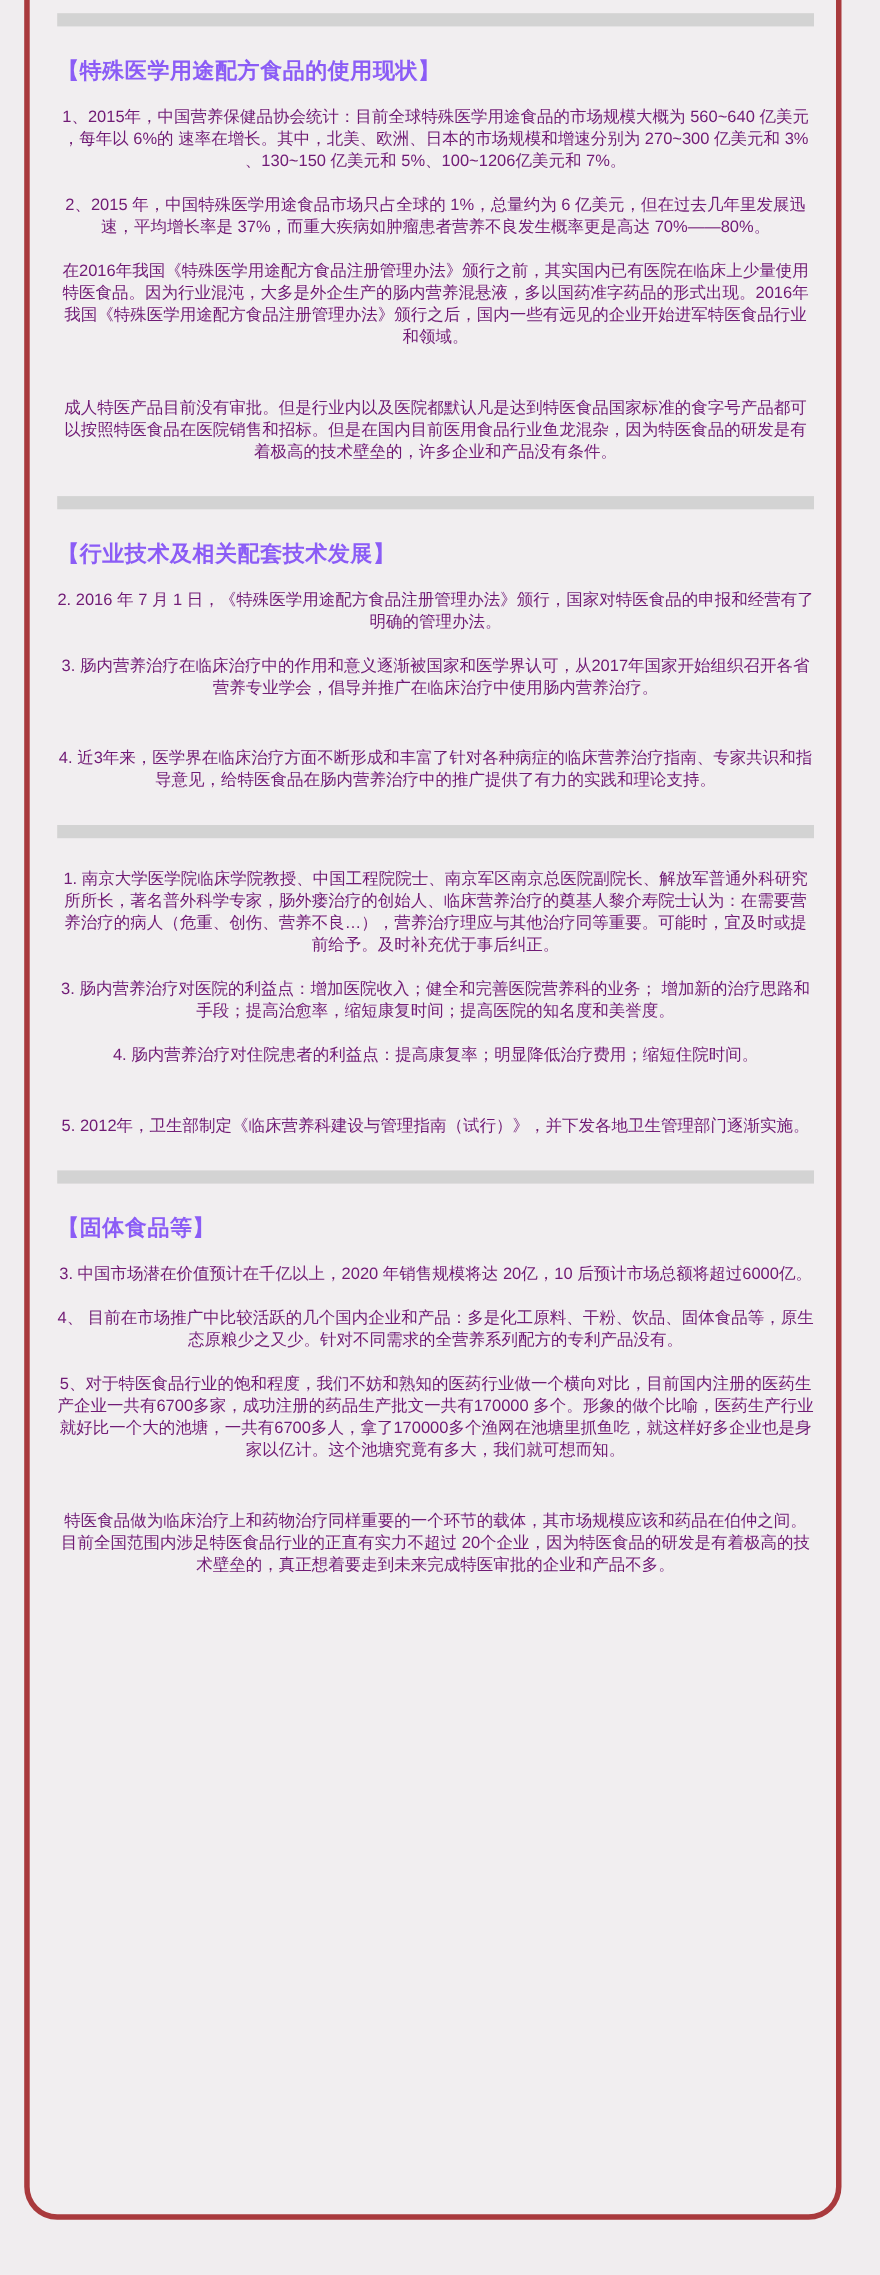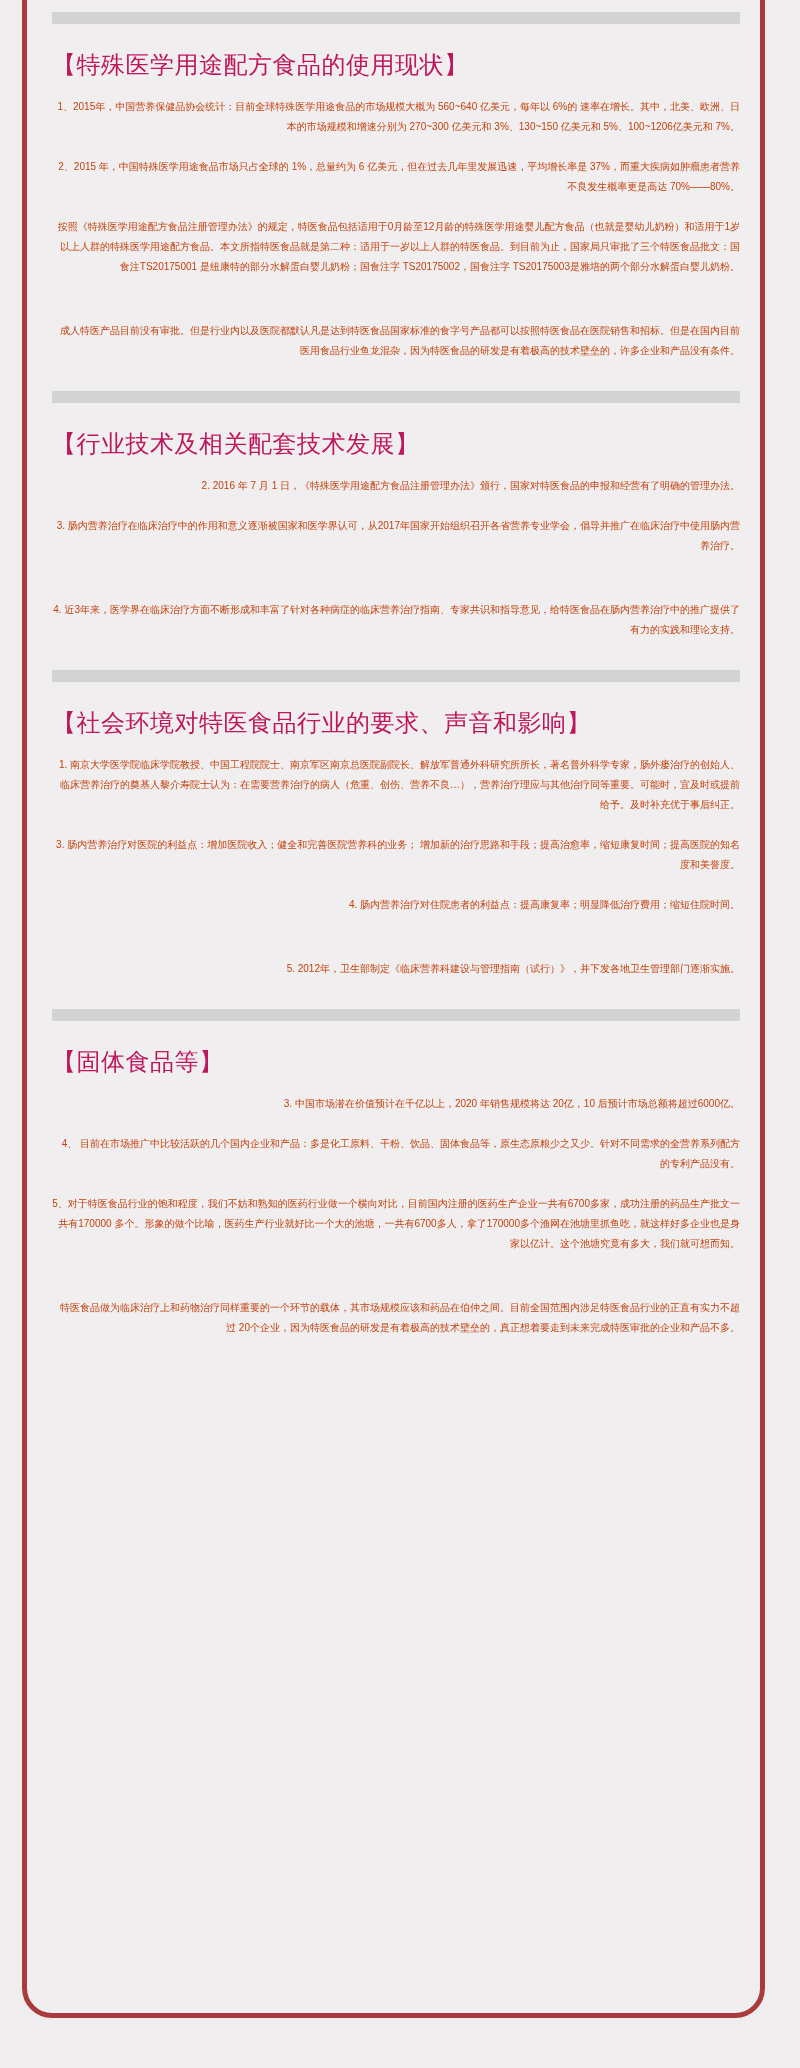--- a/index.html
+++ b/index.html
@@ -30,67 +30,66 @@
   }
   .divider {
     height: 12px;
     background: #d3d3d3;
     margin: 30px 0 28px 0;
   }
   .divider:first-child {
     margin-top: 0;
   }
   .section-title {
-    font-size: 24px;
+    font-size: 20px;
     line-height: 26px;
-    font-weight: normal;
-    color: #be185d;
+    font-weight: bold;
+    color: #8b5cf6;
     margin: 0 0 19px 0;
     letter-spacing: 0.5px;
   }
   .para {
-    font-size: 10px;
+    font-size: 15px;
     line-height: 20px;
-    color: #c2410c;
+    color: #701a75;
     margin: 0 0 20px 0;
     word-break: break-all;
     line-break: anywhere;
-    text-align: right;
+    text-align: center;
   }
   section .para:last-child {
     margin-bottom: 0;
     margin-top: 44px;
   }
 </style>
 </head>
 <body>
 
 <div class="frame">
   <div class="content">
 
     <div class="divider"></div>
     <section>
       <h2 class="section-title">【特殊医学用途配方食品的使用现状】</h2>
       <p class="para">1、2015年，中国营养保健品协会统计：目前全球特殊医学用途食品的市场规模大概为 560~640 亿美元，每年以 6%的 速率在增长。其中，北美、欧洲、日本的市场规模和增速分别为 270~300 亿美元和 3%、130~150 亿美元和 5%、100~1206亿美元和 7%。</p>
       <p class="para">2、2015 年，中国特殊医学用途食品市场只占全球的 1%，总量约为 6 亿美元，但在过去几年里发展迅速，平均增长率是 37%，而重大疾病如肿瘤患者营养不良发生概率更是高达 70%——80%。</p>
-      <p class="para">按照《特殊医学用途配方食品注册管理办法》的规定，特医食品包括适用于0月龄至12月龄的特殊医学用途婴儿配方食品（也就是婴幼儿奶粉）和适用于1岁以上人群的特殊医学用途配方食品。本文所指特医食品就是第二种：适用于一岁以上人群的特医食品。到目前为止，国家局只审批了三个特医食品批文：国食注TS20175001 是纽康特的部分水解蛋白婴儿奶粉；国食注字 TS20175002，国食注字 TS20175003是雅培的两个部分水解蛋白婴儿奶粉。</p>
+      <p class="para">在2016年我国《特殊医学用途配方食品注册管理办法》颁行之前，其实国内已有医院在临床上少量使用特医食品。因为行业混沌，大多是外企生产的肠内营养混悬液，多以国药准字药品的形式出现。2016年我国《特殊医学用途配方食品注册管理办法》颁行之后，国内一些有远见的企业开始进军特医食品行业和领域。</p>
       <p class="para">成人特医产品目前没有审批。但是行业内以及医院都默认凡是达到特医食品国家标准的食字号产品都可以按照特医食品在医院销售和招标。但是在国内目前医用食品行业鱼龙混杂，因为特医食品的研发是有着极高的技术壁垒的，许多企业和产品没有条件。</p>
     </section>
 
     <div class="divider"></div>
     <section>
       <h2 class="section-title">【行业技术及相关配套技术发展】</h2>
       <p class="para">2. 2016 年 7 月 1 日，《特殊医学用途配方食品注册管理办法》颁行，国家对特医食品的申报和经营有了明确的管理办法。</p>
       <p class="para">3. 肠内营养治疗在临床治疗中的作用和意义逐渐被国家和医学界认可，从2017年国家开始组织召开各省营养专业学会，倡导并推广在临床治疗中使用肠内营养治疗。</p>
       <p class="para">4. 近3年来，医学界在临床治疗方面不断形成和丰富了针对各种病症的临床营养治疗指南、专家共识和指导意见，给特医食品在肠内营养治疗中的推广提供了有力的实践和理论支持。</p>
     </section>
 
     <div class="divider"></div>
     <section>
-      <h2 class="section-title">【社会环境对特医食品行业的要求、声音和影响】</h2>
       <p class="para">1. 南京大学医学院临床学院教授、中国工程院院士、南京军区南京总医院副院长、解放军普通外科研究所所长，著名普外科学专家，肠外瘘治疗的创始人、临床营养治疗的奠基人黎介寿院士认为：在需要营养治疗的病人（危重、创伤、营养不良…），营养治疗理应与其他治疗同等重要。可能时，宜及时或提前给予。及时补充优于事后纠正。</p>
       <p class="para">3. 肠内营养治疗对医院的利益点：增加医院收入；健全和完善医院营养科的业务； 增加新的治疗思路和手段；提高治愈率，缩短康复时间；提高医院的知名度和美誉度。</p>
       <p class="para">4. 肠内营养治疗对住院患者的利益点：提高康复率；明显降低治疗费用；缩短住院时间。</p>
       <p class="para">5. 2012年，卫生部制定《临床营养科建设与管理指南（试行）》，并下发各地卫生管理部门逐渐实施。</p>
     </section>
 
     <div class="divider"></div>
     <section>
       <h2 class="section-title">【固体食品等】</h2>
       <p class="para">3. 中国市场潜在价值预计在千亿以上，2020 年销售规模将达 20亿，10 后预计市场总额将超过6000亿。</p>

